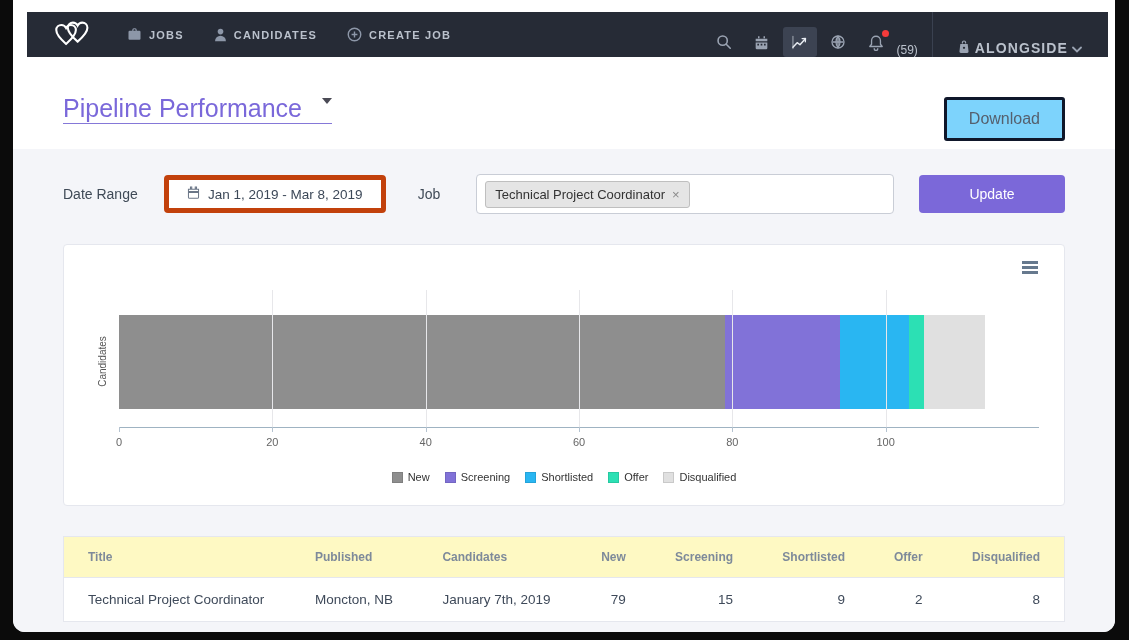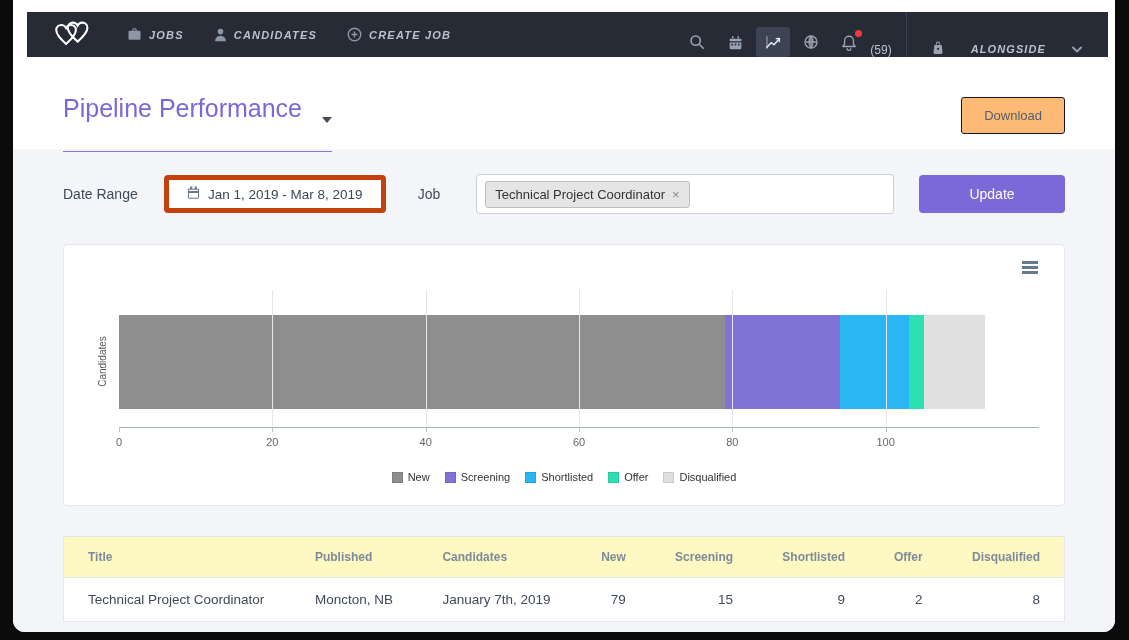--- a/index.html
+++ b/index.html
@@ -17,56 +17,56 @@
 
   
   .navbar {
     position:absolute; left:14px; right:7px; top:12px; height:45px;
     background:#262b36; display:flex; align-items:center; color:#bac1cc;
   }
   .nav-left { display:flex; align-items:center; padding-left:26px; }
   .logo { margin-right:34px; display:flex; align-items:center; cursor:pointer; }
   .nav-item {
     display:flex; align-items:center; gap:7px; margin-right:30px;
-    font-size:11px; font-weight:700; letter-spacing:1.2px; cursor:pointer;font-style:italic;
+    font-size:11px; font-weight:700; letter-spacing:1.2px; cursor:pointer;
   }
   .nav-item svg, .icon-btn svg { display:block; }
   .nav-right { margin-left:auto; display:flex; align-items:flex-end; height:100%; }
   .icon-btn {
     width:34px; height:30px; display:flex; align-items:center; justify-content:center;
     cursor:pointer; margin:0 2px; border-radius:3px;
   }
   .icon-btn.active { background:#3c4352; }
   .bell-wrap { position:relative; }
   .bell-dot {
     position:absolute; top:3px; right:4px; width:7px; height:7px;
     border-radius:50%; background:#f43b3b;
   }
   .notif-count { font-size:12px; color:#bac1cc; margin:0 14px 0 2px; }
   .nav-divider { width:1px; height:45px; background:#3a4150; }
   .account {
-    display:flex; align-items:center; gap:26px; padding:0 26px 0 24px;
-    font-size:11px; font-weight:700; letter-spacing:1.1px; cursor:pointer;font-style:italic;
+    display:flex; align-items:center; gap:4px; padding:0 26px 0 24px;
+    font-size:14px; font-weight:700; letter-spacing:1.1px; cursor:pointer;
   }
 
   
   .page-header { position:relative; padding:25px 50px 0; height:80px; }
   .title-wrap {
-    display:inline-flex; align-items:flex-end; gap:20px;
-    border-bottom:1px solid #8578d8; padding-bottom:28px; cursor:pointer;
+    display:inline-flex; align-items:flex-start; gap:20px;
+    border-bottom:1px solid #8578d8; padding-bottom:0; cursor:pointer;
   }
   .page-title { font-size:25px; color:#7a68da; font-weight:400; }
   .title-caret {
     width:0; height:0; border-left:5px solid transparent; border-right:5px solid transparent;
     border-top:6px solid #4a4a55; margin-top:4px;
   }
   .download-btn {
     position:absolute; right:50px; top:28px;
-    background:#fdba74; border:1px solid #0f172a; border-radius:3px;
-    padding:10px 22px; font-size:13px; color:#55606e; cursor:pointer;
+    background:#7dd3fc; border:3px solid #0f172a; border-radius:3px;
+    padding:10px 22px; font-size:16px; color:#55606e; cursor:pointer;
     font-family:"Liberation Sans", sans-serif;
   }
 
   
   .section { background:#f4f5f9; padding:25px 50px 0; height:calc(100% - 137px); }
   .filter-row { display:flex; align-items:center; }
   .filter-label { font-size:14px; color:#3f4a57; white-space:nowrap; }
   .date-input {
     margin-left:26px; width:222px; height:38px; background:#fff;
     border:5px solid #c2410c; border-radius:4px;

